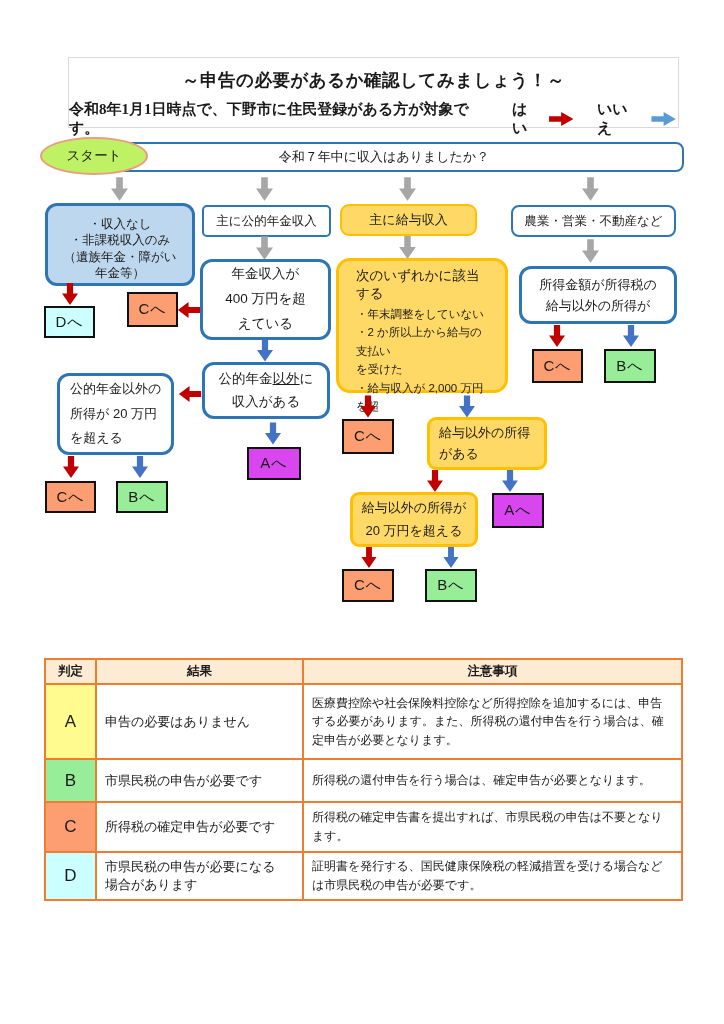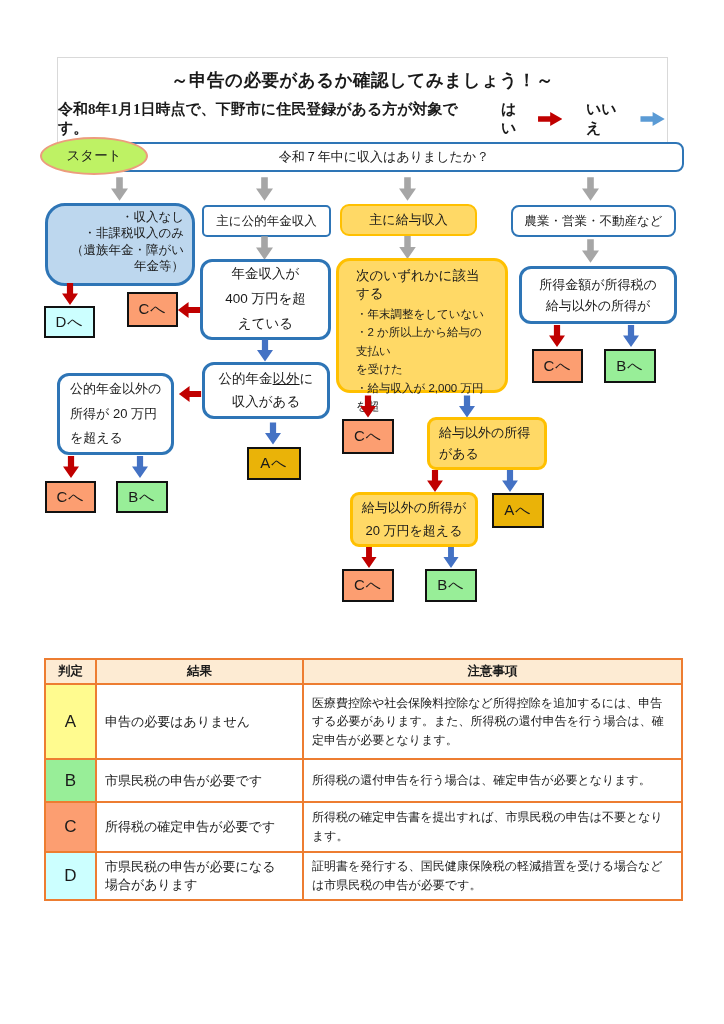--- a/index.html
+++ b/index.html
@@ -5,21 +5,21 @@
   * { margin:0; padding:0; box-sizing:border-box; }
   body { background:#fff; }
   .page {
     position:relative; width:724px; height:1024px; background:#ffffff;
     font-family:"Liberation Sans","DejaVu Sans",sans-serif; color:#1a1a1a; overflow:hidden;
   }
   .abs { position:absolute; }
   .pre { white-space:pre-line; }
 
   
-  .header-panel { left:57px; top:57px; width:611px; height:87px; border:1px solid #d9d9d9; background:#fff; }
+  .header-panel { left:68px; top:57px; width:611px; height:71px; border:1px solid #d9d9d9; background:#fff; }
   .page-title {
     margin-top:10px; text-align:center; font-family:"Liberation Serif","DejaVu Serif",serif;
     font-weight:700; font-size:17.5px; letter-spacing:.5px;
   }
   .subtitle-row {
     margin-top:8px; display:flex; align-items:center; justify-content:center; gap:7px;
     font-family:"Liberation Serif","DejaVu Serif",serif; font-weight:700; font-size:15px;
   }
   .subtitle-row .gap { width:10px; }
 
@@ -33,21 +33,21 @@
     border-radius:8px; display:flex; align-items:center; justify-content:center; font-size:13px; z-index:1;
   }
 
   
   .wbox { background:#fff; border:3px solid #2E75B6; border-radius:12px;
           display:flex; align-items:center; justify-content:center; text-align:center; }
   .ybox { background:#FFD966; border:2px solid #FFC000; border-radius:9px;
           display:flex; align-items:center; justify-content:center; text-align:center; }
   .goto { border:2px solid #111; display:flex; align-items:center; justify-content:center;
           font-size:15px; letter-spacing:1px; }
-  .goto.ga { background:#eab308; }
+  .goto.ga { background:#d946ef; }
   .goto.gb { background:#98EE98; }
   .goto.gc { background:#FC9E71; }
   .goto.gd { background:#CCFFFF; }
 
   .ar svg { display:block; width:100%; height:100%; }
   .f-red polygon { fill:#C00000; }
   .f-blue polygon { fill:#4472C4; }
   .f-gray polygon { fill:#A6A6A6; }
   .f-lblue polygon { fill:#5B9BD5; }
   u { text-decoration:underline; }
@@ -105,21 +105,21 @@
       <svg viewBox="0 0 18 25">
         <polygon points="5.5,0 12.5,0 12.5,12 18,12 9,25 0,12 5.5,12"></polygon>
       </svg>
     </div>
   <div class="abs ar f-gray" style="left:582px;top:176px;width:17px;height:26px">
       <svg viewBox="0 0 18 25">
         <polygon points="5.5,0 12.5,0 12.5,12 18,12 9,25 0,12 5.5,12"></polygon>
       </svg>
     </div>
 
-  <div class="abs pre" style="left:45px;top:203px;width:150px;height:83px;background:#BDD7EE;border:3px solid #2E75B6;border-radius:20px;padding:3px 8px;font-size:12.5px;line-height:1.3;text-align:right">・収入なし
+  <div class="abs pre" style="left:45px;top:203px;width:150px;height:83px;background:#BDD7EE;border:3px solid #2E75B6;border-radius:12px;padding:10px 8px;font-size:12.5px;line-height:1.3;text-align:center">・収入なし
 ・非課税収入のみ
 （遺族年金・障がい
 年金等）</div>
   <div class="abs ar f-red" style="left:62px;top:282px;width:16px;height:24px">
       <svg viewBox="0 0 18 25">
         <polygon points="5.5,0 12.5,0 12.5,12 18,12 9,25 0,12 5.5,12"></polygon>
       </svg>
     </div>
   <div class="abs goto gd" style="left:44px;top:306px;width:51px;height:32px">Dへ</div>
 

